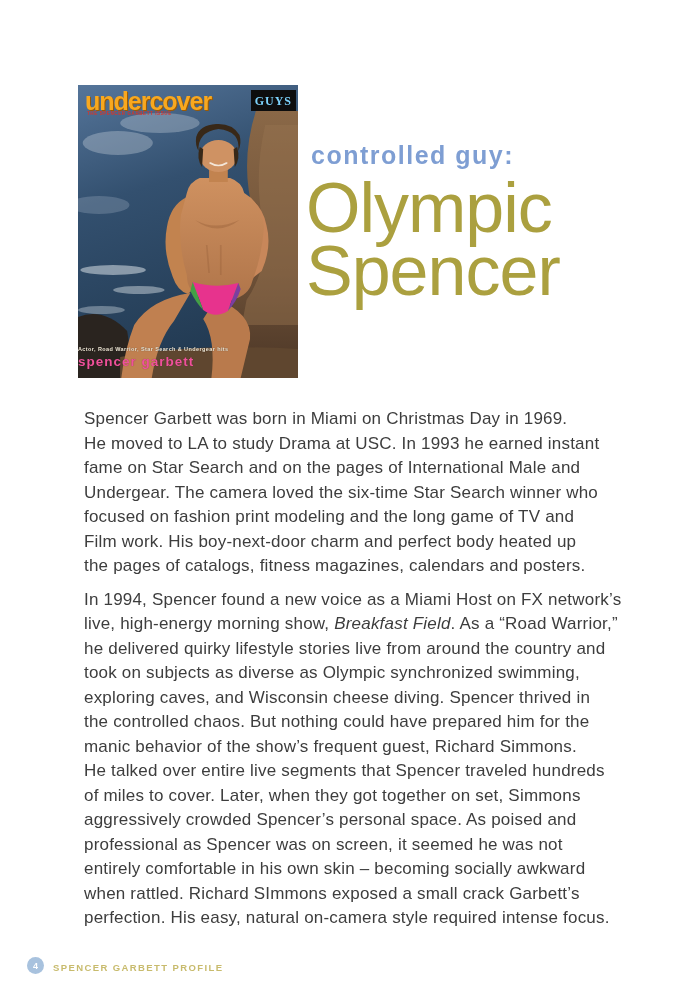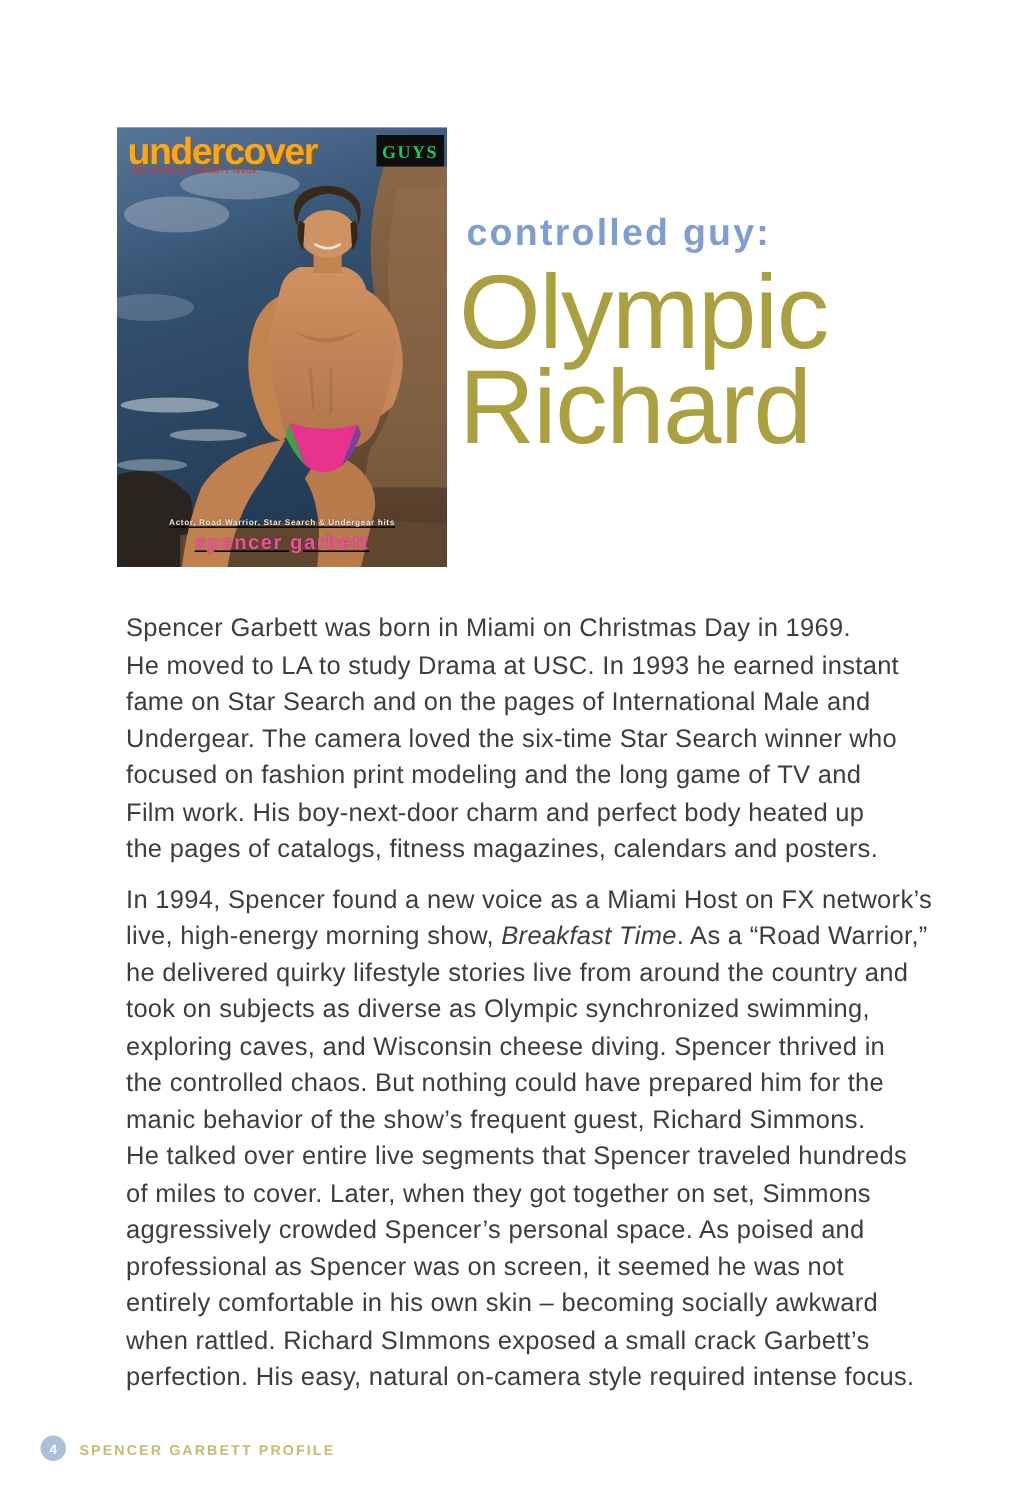--- a/index.html
+++ b/index.html
@@ -17,30 +17,30 @@
   .cover svg.photo{position:absolute;inset:0;width:100%;height:100%;display:block;}
   .masthead{
     position:absolute;left:0;top:4px;width:100%;height:30px;white-space:nowrap;
   }
   .cover-logo{
     position:absolute;left:7px;top:0;
     font-size:25px;font-weight:800;letter-spacing:-1px;color:var(--cover-logo-yellow,#F8A81F);
     text-shadow:1px 1px 0 #9c5a00;line-height:1;
   }
   .cover-logo-guys{
-    position:absolute;right:2px;top:1px;background:#0d0d0d;color:#22c55e;
+    position:absolute;right:2px;top:1px;background:#0d0d0d;color:#7dd3fc;
     font-family:"Liberation Serif",serif;font-weight:700;font-size:12px;
     letter-spacing:1px;padding:5px 4px 4px 4px;line-height:1;
   }
   .cover-issue{
     position:absolute;left:9px;top:27px;font-size:4.5px;font-weight:700;
     letter-spacing:.6px;color:var(--cover-issue-red,#D8342A);line-height:1;
   }
   .cover-bottom{
-    position:absolute;left:0;bottom:8px;width:100%;text-align:center;text-decoration:underline;
+    position:absolute;left:0;bottom:8px;width:100%;text-align:left;
   }
   .cover-credits{
     font-size:5.5px;font-weight:700;color:#f2ead8;letter-spacing:.4px;line-height:1.4;
     text-shadow:0 0 1px rgba(0,0,0,.6);
   }
   .cover-name{
     font-size:13.5px;font-weight:800;color:var(--cover-name-pink,#F0509B);
     letter-spacing:1px;line-height:1.2;text-shadow:0 0 1px rgba(0,0,0,.35);
   }
 
@@ -146,34 +146,34 @@
     <div class="cover-bottom">
       <div class="cover-credits">Actor, Road Warrior, Star Search &amp; Undergear hits</div>
       <div class="cover-name">spencer garbett</div>
     </div>
   </div>
 
   <div class="headline">
     <div class="kicker">controlled guy:</div>
     <div class="big-title">
       <div>Olympic</div>
-      <div>Richard</div>
+      <div>Spencer</div>
     </div>
   </div>
 
   <div class="article">
     <p>Spencer Garbett was born in Miami on Christmas Day in 1969.
 He moved to LA to study Drama at USC. In 1993 he earned instant
 fame on Star Search and on the pages of International Male and
 Undergear. The camera loved the six-time Star Search winner who
 focused on fashion print modeling and the long game of TV and
 Film work. His boy-next-door charm and perfect body heated up
 the pages of catalogs, fitness magazines, calendars and posters.</p>
     <p><span>In 1994, Spencer found a new voice as a Miami Host on FX network’s
-live, high-energy morning show, </span><em>Breakfast Time</em><span>. As a “Road Warrior,”
+live, high-energy morning show, </span><em>Breakfast Field</em><span>. As a “Road Warrior,”
 he delivered quirky lifestyle stories live from around the country and
 took on subjects as diverse as Olympic synchronized swimming,
 exploring caves, and Wisconsin cheese diving. Spencer thrived in
 the controlled chaos. But nothing could have prepared him for the
 manic behavior of the show’s frequent guest, Richard Simmons.
 He talked over entire live segments that Spencer traveled hundreds
 of miles to cover. Later, when they got together on set, Simmons
 aggressively crowded Spencer’s personal space. As poised and
 professional as Spencer was on screen, it seemed he was not
 entirely comfortable in his own skin – becoming socially awkward

